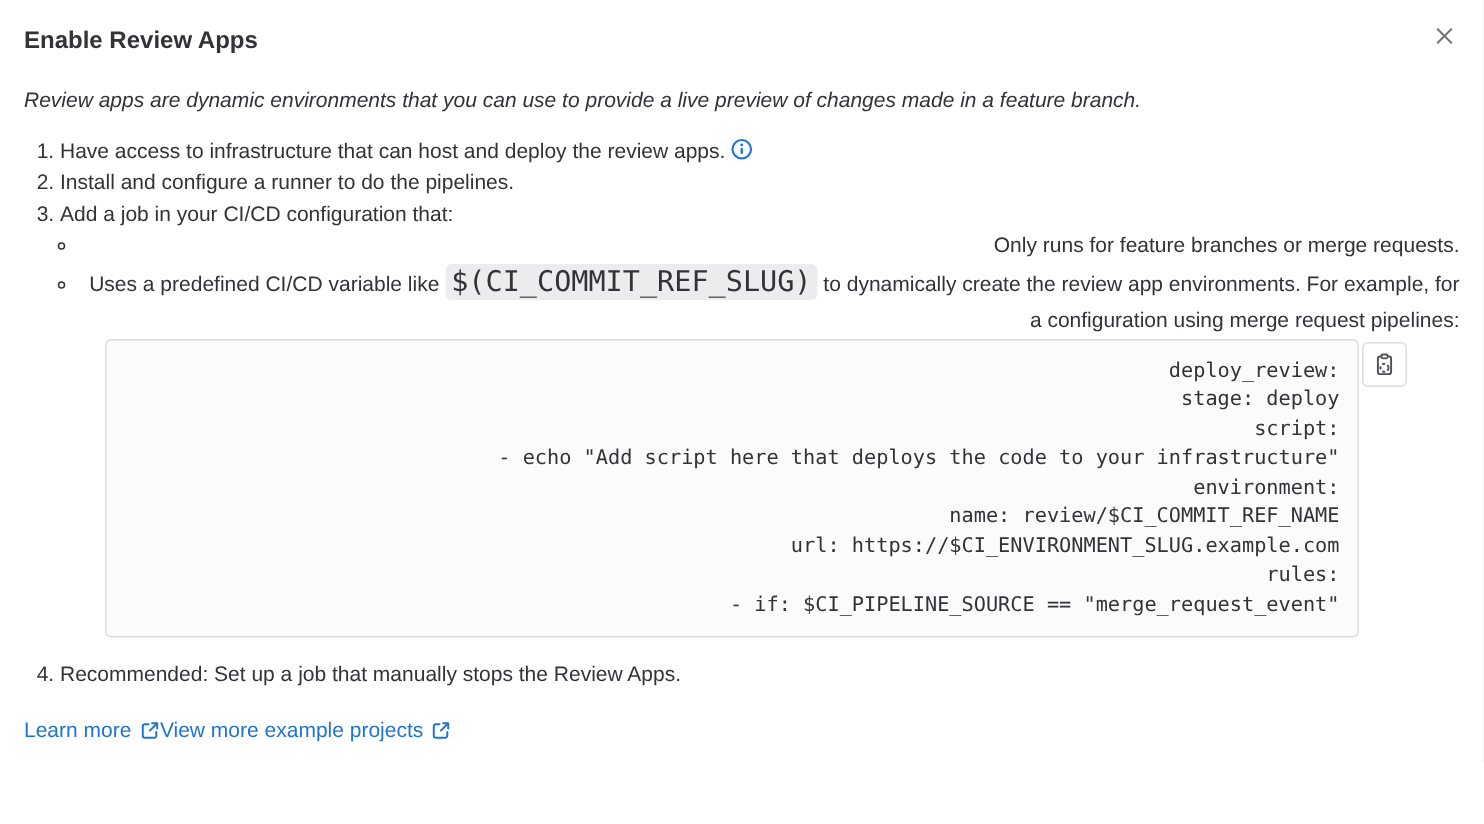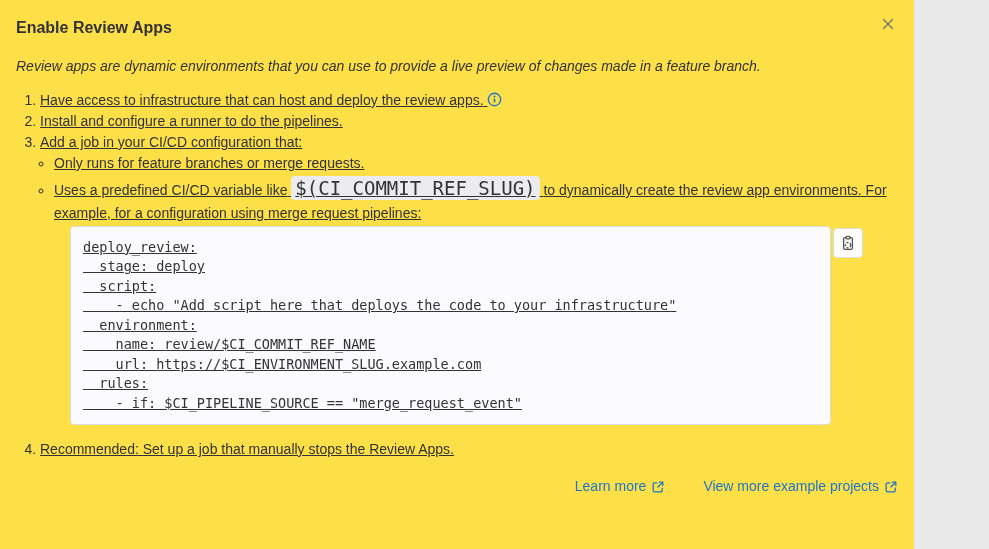--- a/index.html
+++ b/index.html
@@ -1,38 +1,38 @@
 <!DOCTYPE html>
 <html><head>
 <meta charset="utf-8">
 <style>
   * { box-sizing: border-box; }
   html, body { margin: 0; padding: 0; background: #e9e9e9; }
   .modal {
     position: relative;
-    width: 914px; height: 549px;
-    background: #fde047;
+    width: 989px; height: 549px;
+    background: #ffffff;
     color: #333238;
     font: 400 14px/1.5 "Liberation Sans", sans-serif;
     padding: 16px;
     overflow: hidden;
   }
   .modal-title { margin: 0; font-size: 16px; line-height: 24px; font-weight: 700; }
   .close-btn {
     position: absolute; top: 8px; right: 10px;
     width: 32px; height: 32px;
     background: none; border: 0; border-radius: 4px;
     display: flex; align-items: center; justify-content: center;
     cursor: pointer; padding: 0;
   }
   .intro { margin: 16px 0 0; font-style: italic; }
   .subheading { margin: 15px 0 0; font-weight: 700; }
   ol.steps { margin: 13px 0 0; padding: 0 0 0 24px; }
-  ol.steps > li { margin: 0; text-decoration: underline; }
-  ul.sub { margin: 0; padding: 0 0 0 14px; list-style-type: circle; }
+  ol.steps > li { margin: 0; }
+  ul.sub { margin: 0; padding: 0 0 0 14px; list-style-type: circle; text-align: right; }
   ul.sub > li { margin: 0; }
   .info-icon-wrap { display: inline-block; vertical-align: -2px; line-height: 0; cursor: pointer; }
   .inline-code {
     font-family: "DejaVu Sans Mono", monospace;
     font-size: 19px;
     background: #ececef;
     border-radius: 4px;
     padding: 1px 4px;
     white-space: nowrap;
   }
@@ -52,21 +52,21 @@
   }
   .copy-btn {
     position: absolute; top: 2px; right: 35px;
     width: 30px; height: 30px;
     background: #fff;
     border: 1px solid #dcdcde;
     border-radius: 4px;
     display: flex; align-items: center; justify-content: center;
     cursor: pointer; padding: 0;
   }
-  .links { display: flex; gap: 38px; margin-top: 16px; justify-content: flex-end; }
+  .links { display: flex; margin-top: 16px; }
   a.link {
     color: #1f75cb; text-decoration: none;
     display: inline-flex; align-items: center; gap: 5px;
     cursor: pointer;
   }
   .icon { line-height: 0; display: inline-block; }
 </style>
 </head>
 <body>
 

